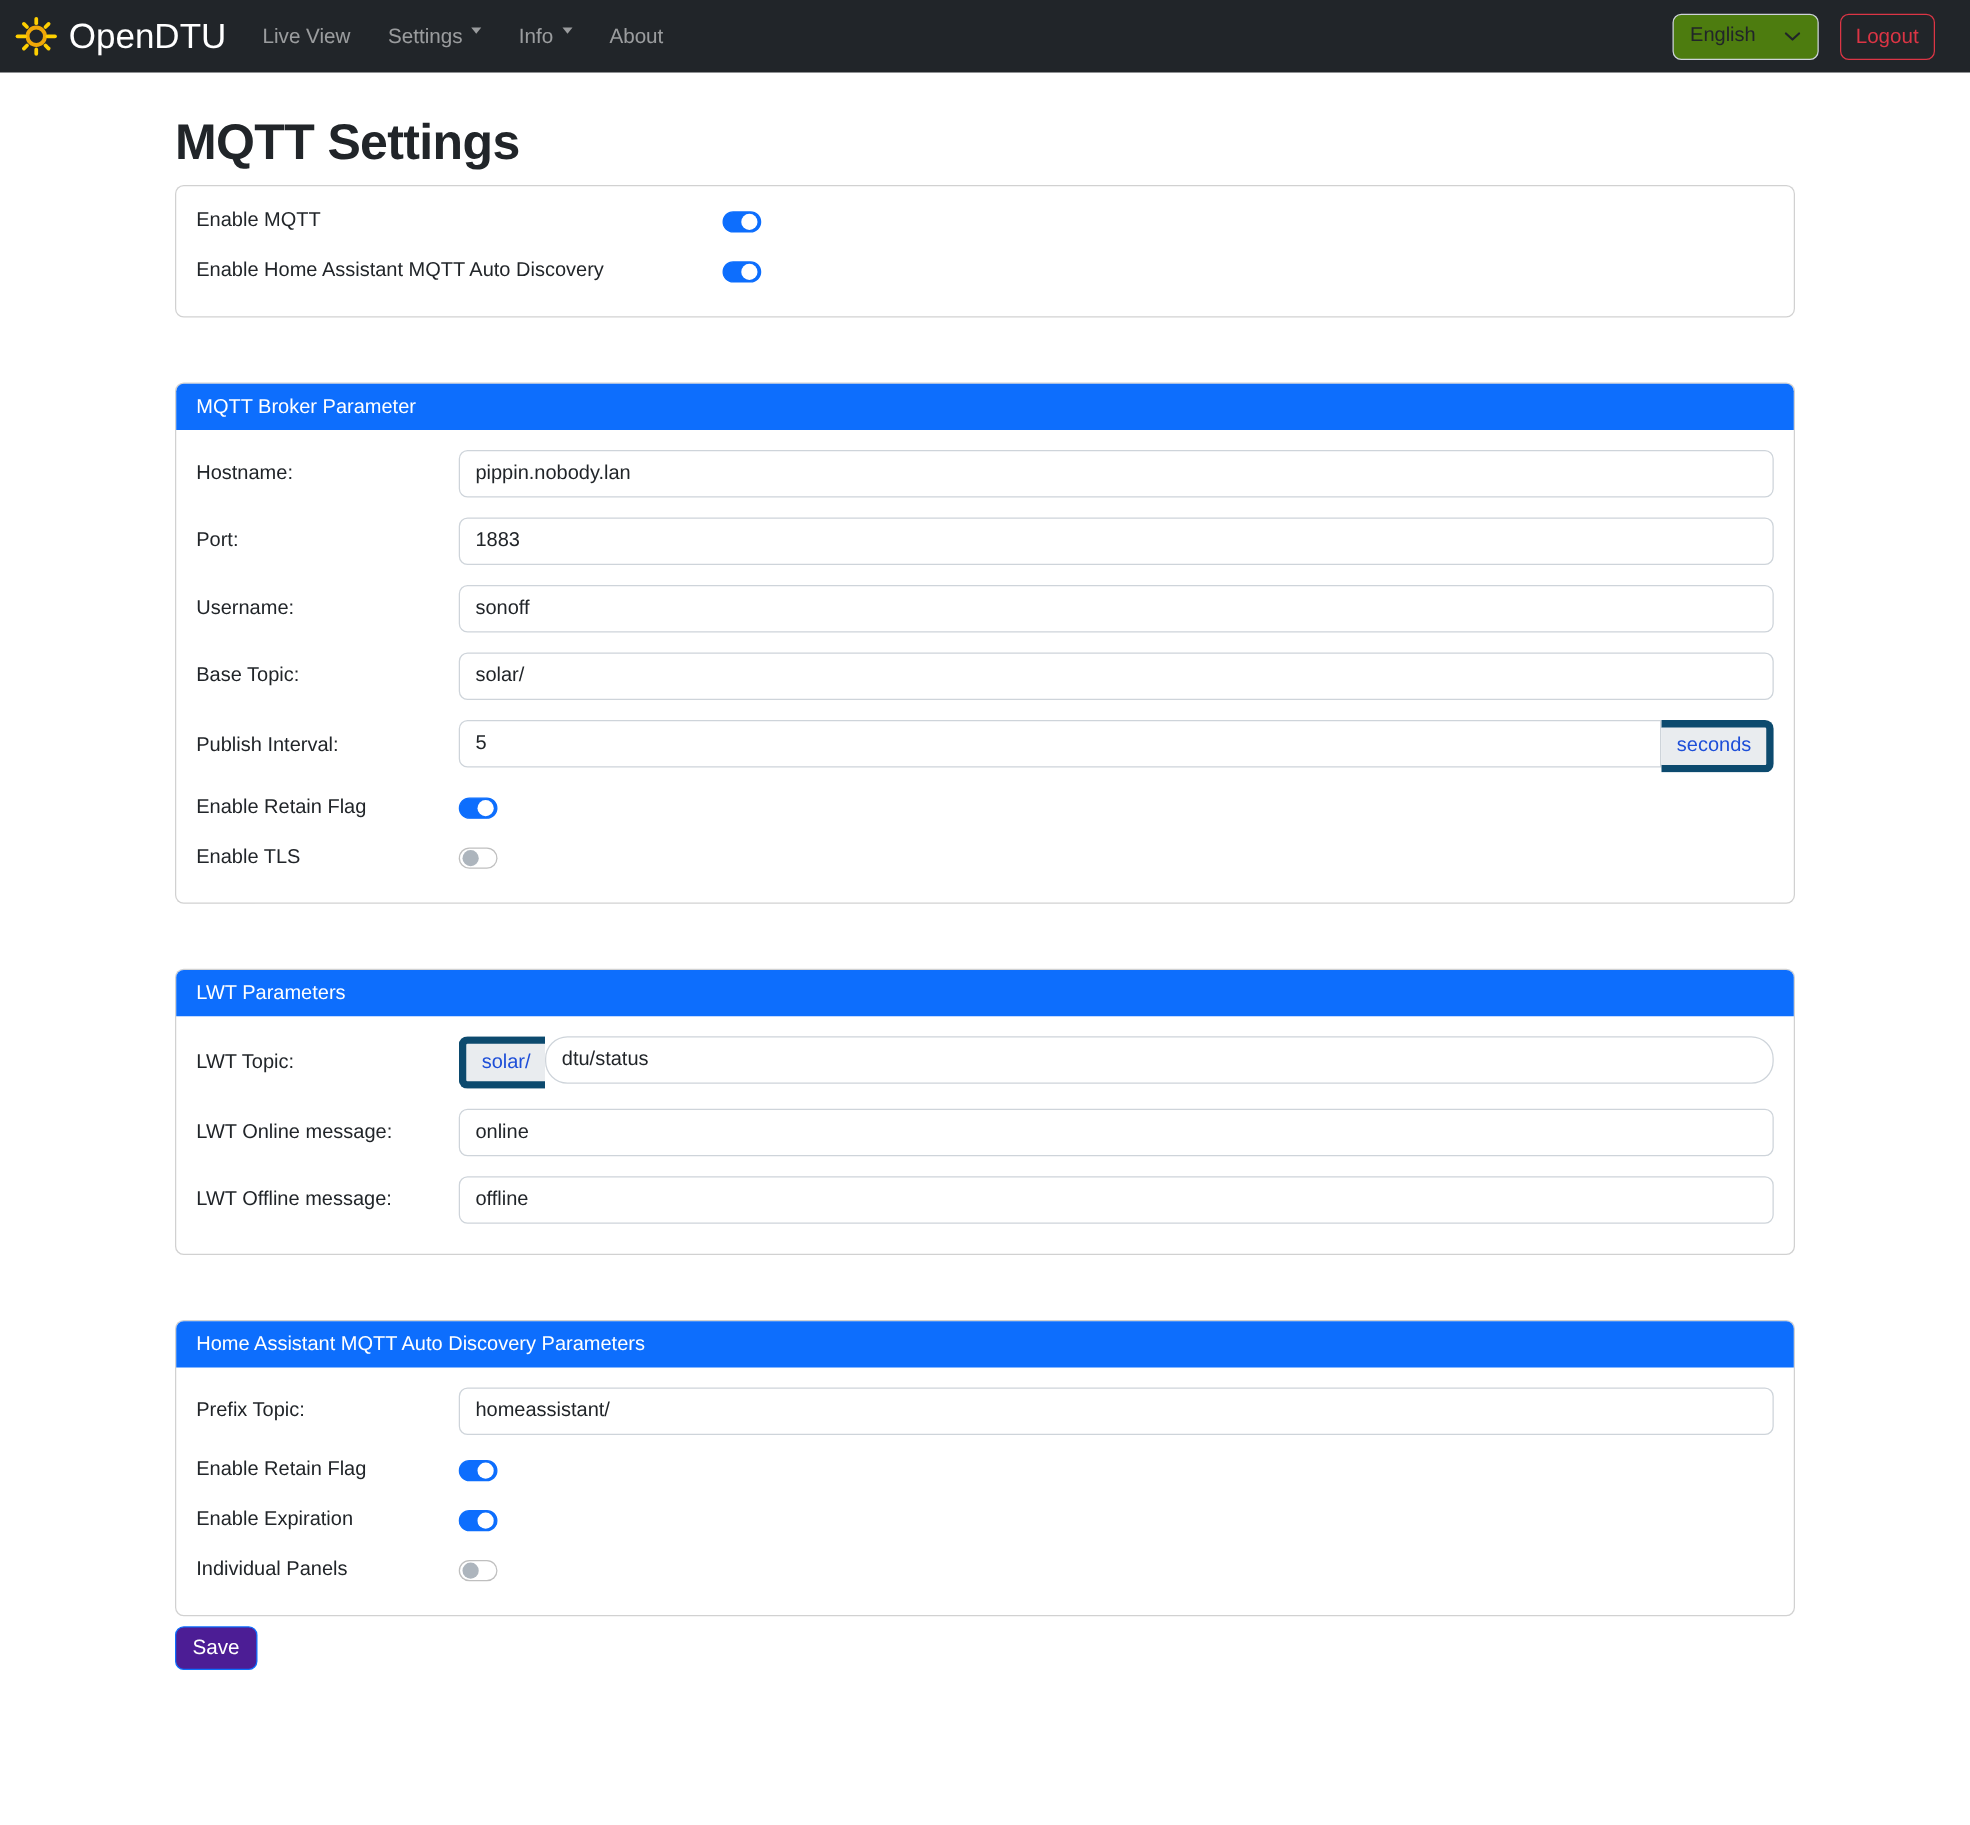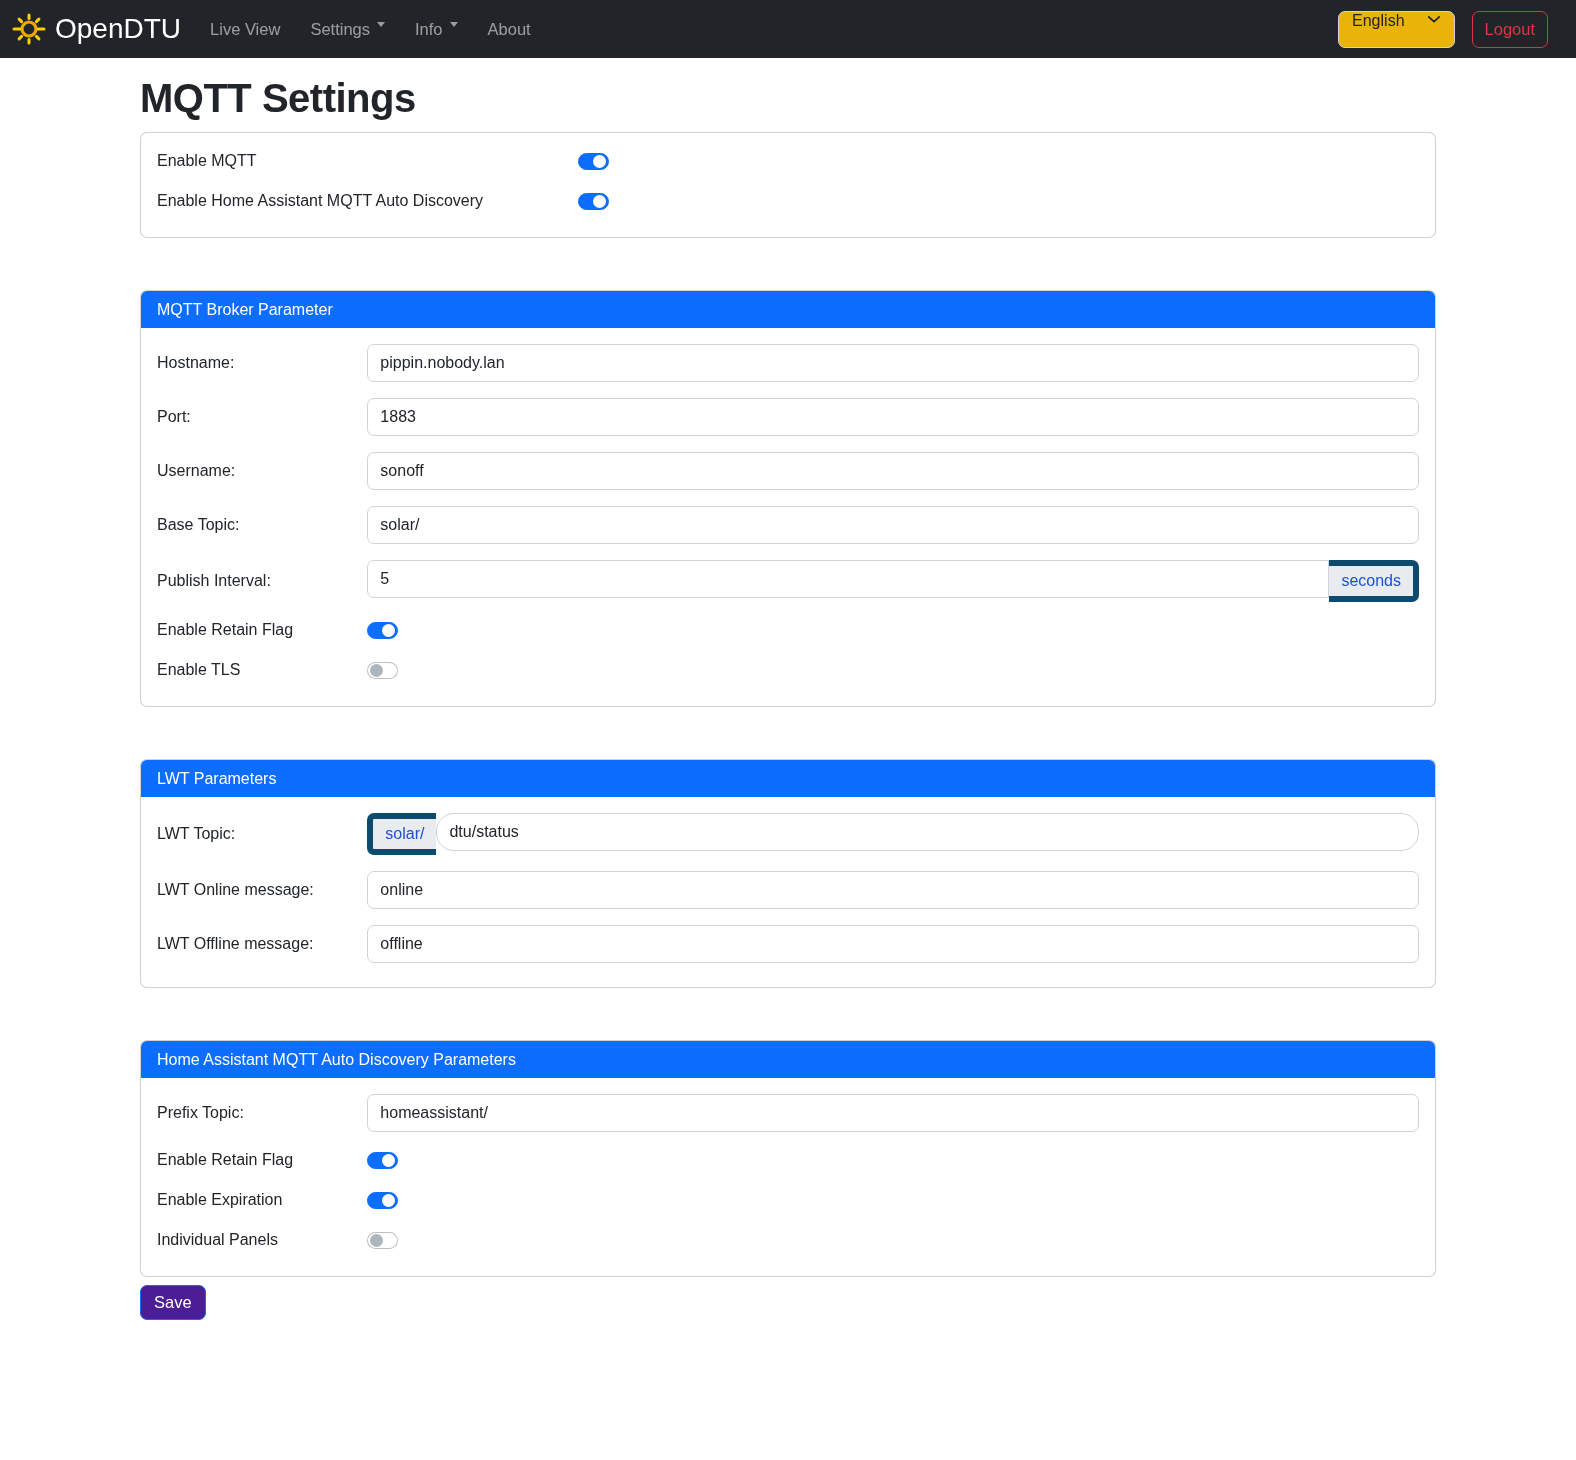--- a/index.html
+++ b/index.html
@@ -33,38 +33,38 @@
   }
   .caret {
     width: 0; height: 0; display: inline-block;
     border-left: 4.5px solid transparent;
     border-right: 4.5px solid transparent;
     border-top: 5px solid rgba(255,255,255,.55);
     margin-top: 2px;
   }
   .nav-right { margin-left: auto; display: flex; align-items: center; gap: 17px; }
   .lang-select {
-    background: #eab308; color: #212529;
+    background: #4d7c0f; color: #212529;
     border: 1px solid #ced4da; border-radius: 7px;
     height: 37px; padding: 0 13px;
-    display: flex; gap: 22px;
+    display: flex; align-items: center; gap: 22px;
     font-size: 16px; cursor: pointer;
   }
   .logout-btn {
     background: transparent; color: #dc3545;
     border: 1px solid #dc3545; border-radius: 7px;
     height: 37px; padding: 0 12px; font-size: 16.5px;
     font-family: inherit; cursor: pointer;
   }
 
   
   .container { max-width: 1320px; margin: 0 auto; padding: 0 12px 20px; }
   .page-title {
     font-size: 40px; font-weight: 600;
-    margin: 16px 0 10px; letter-spacing: -0.5px; line-height: 1.2;
+    margin: 32px 0 10px; letter-spacing: -0.5px; line-height: 1.2;
   }
 
   
   .card {
     border: 1px solid rgba(0,0,0,.18);
     border-radius: 7px;
     margin-bottom: 52px;
     background: #fff;
   }
   .card:last-of-type { margin-bottom: 6px; }

